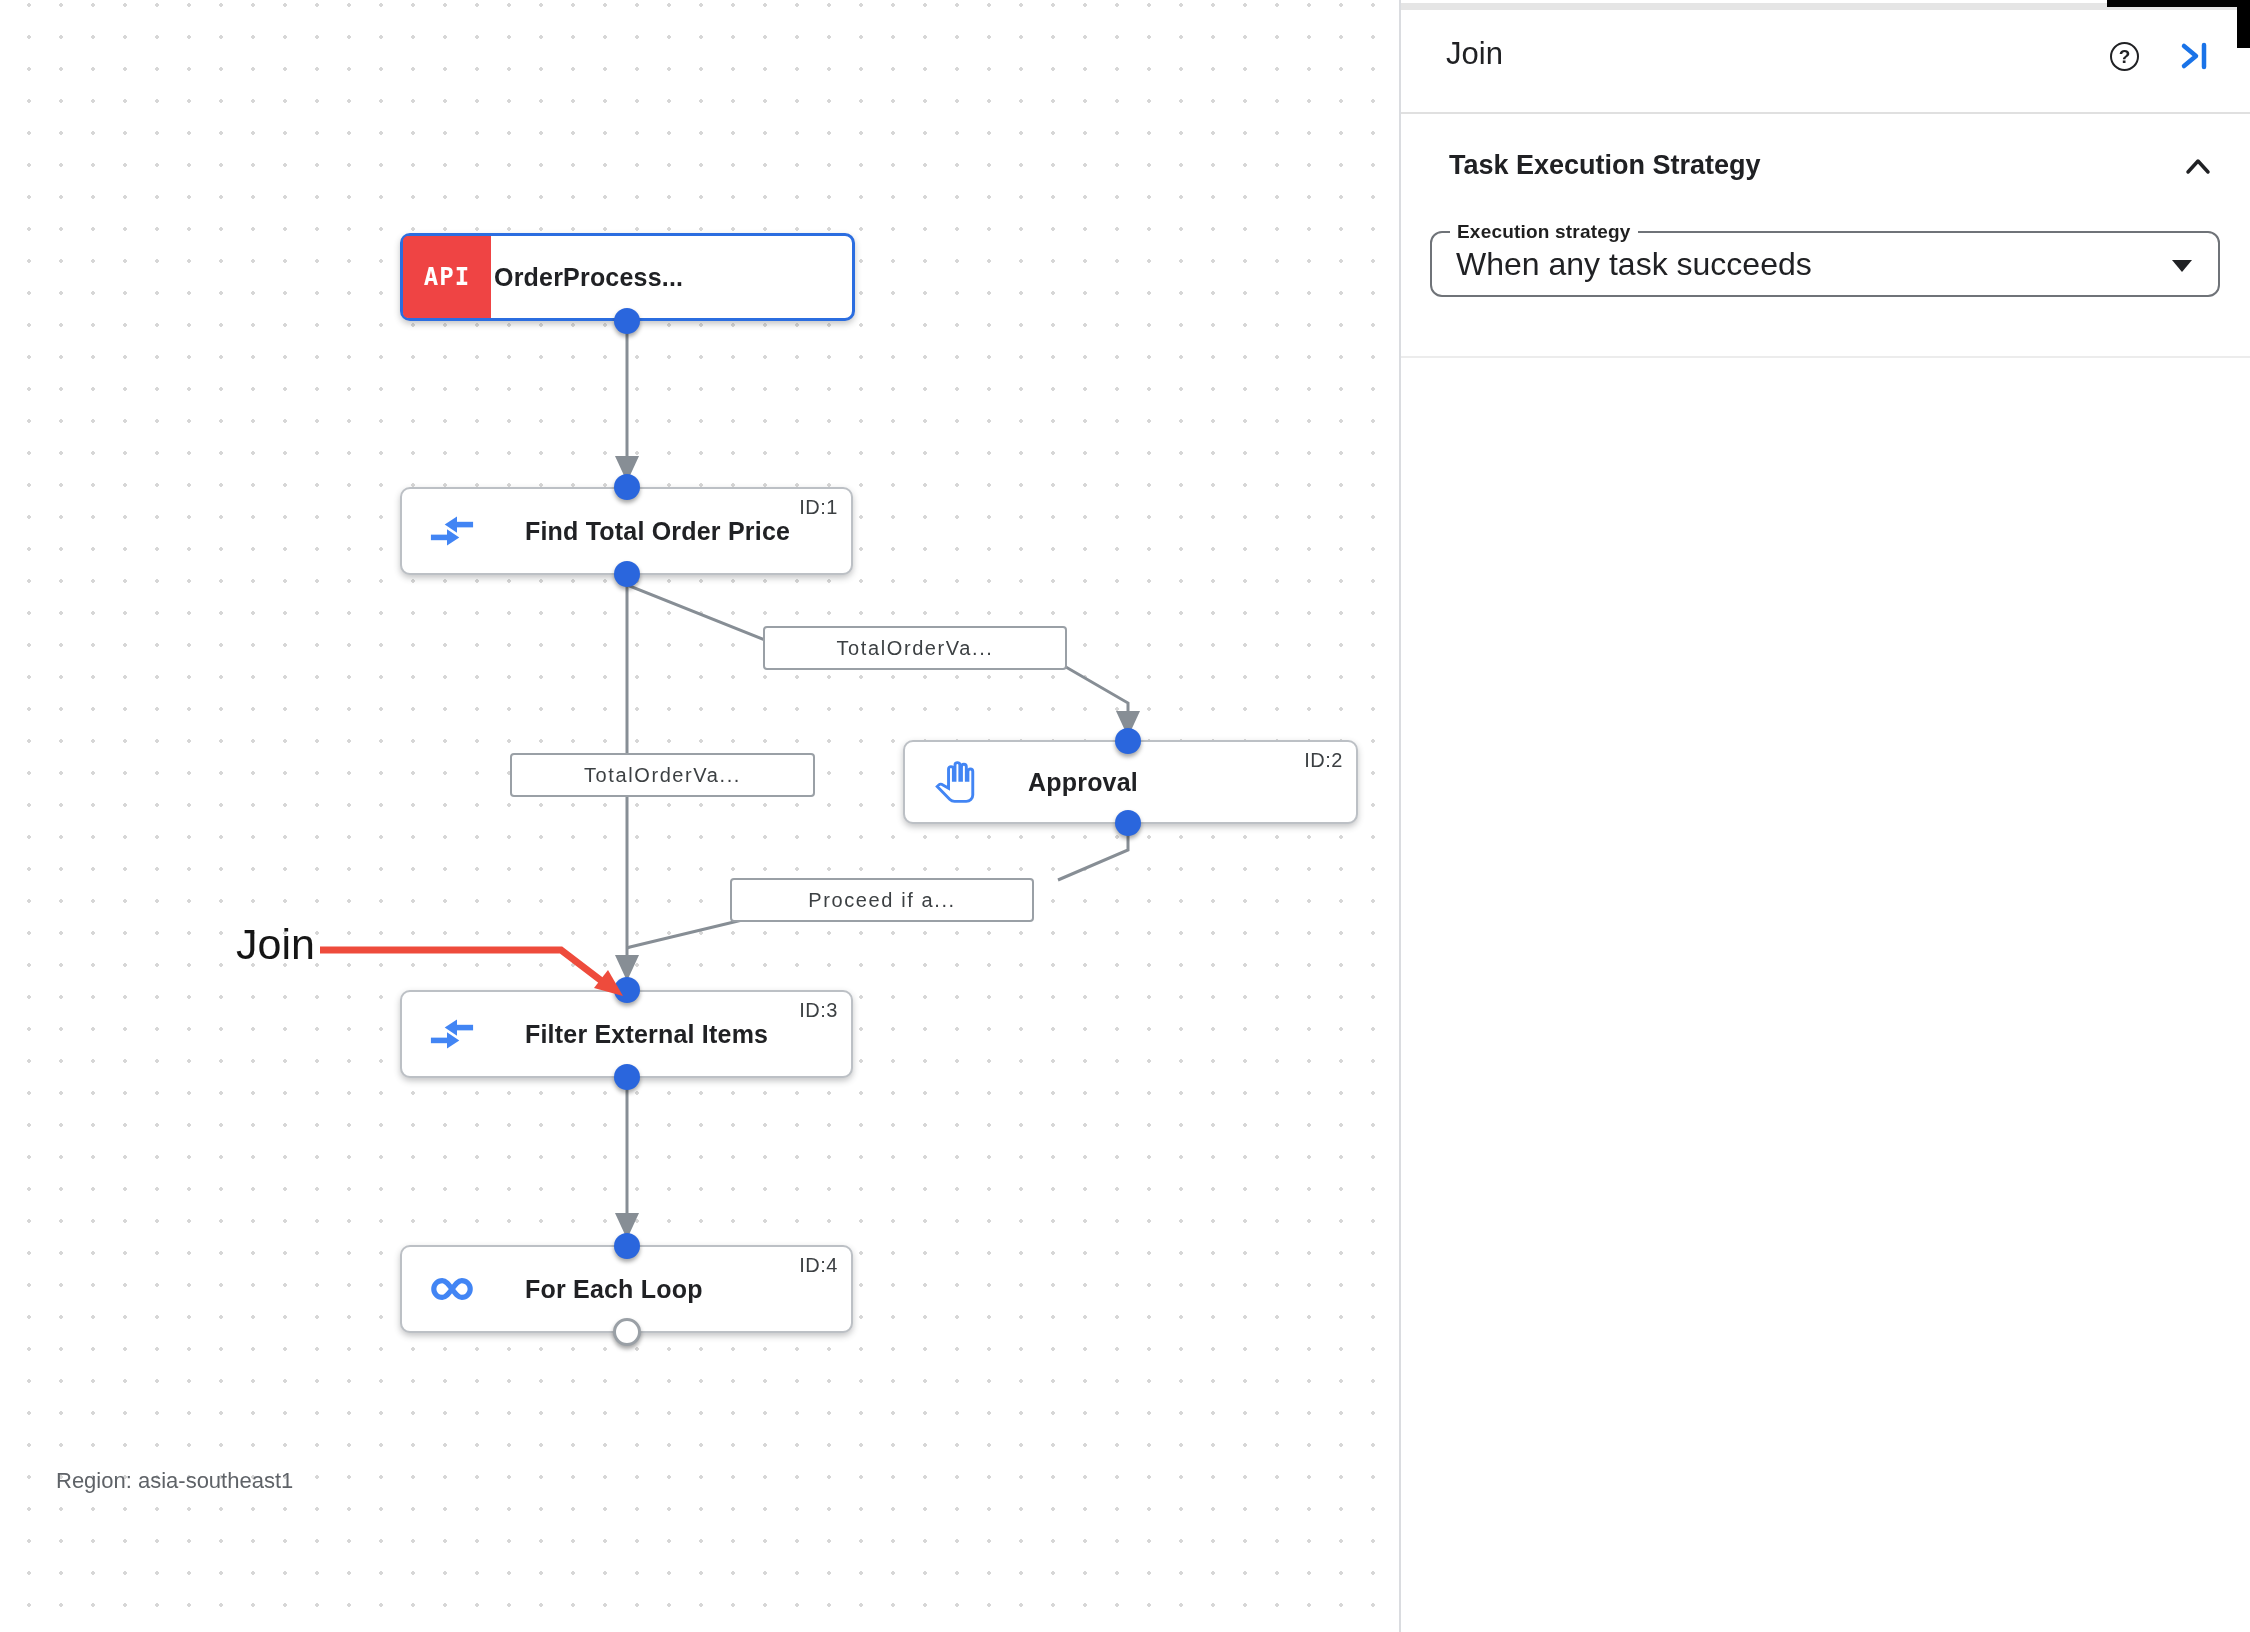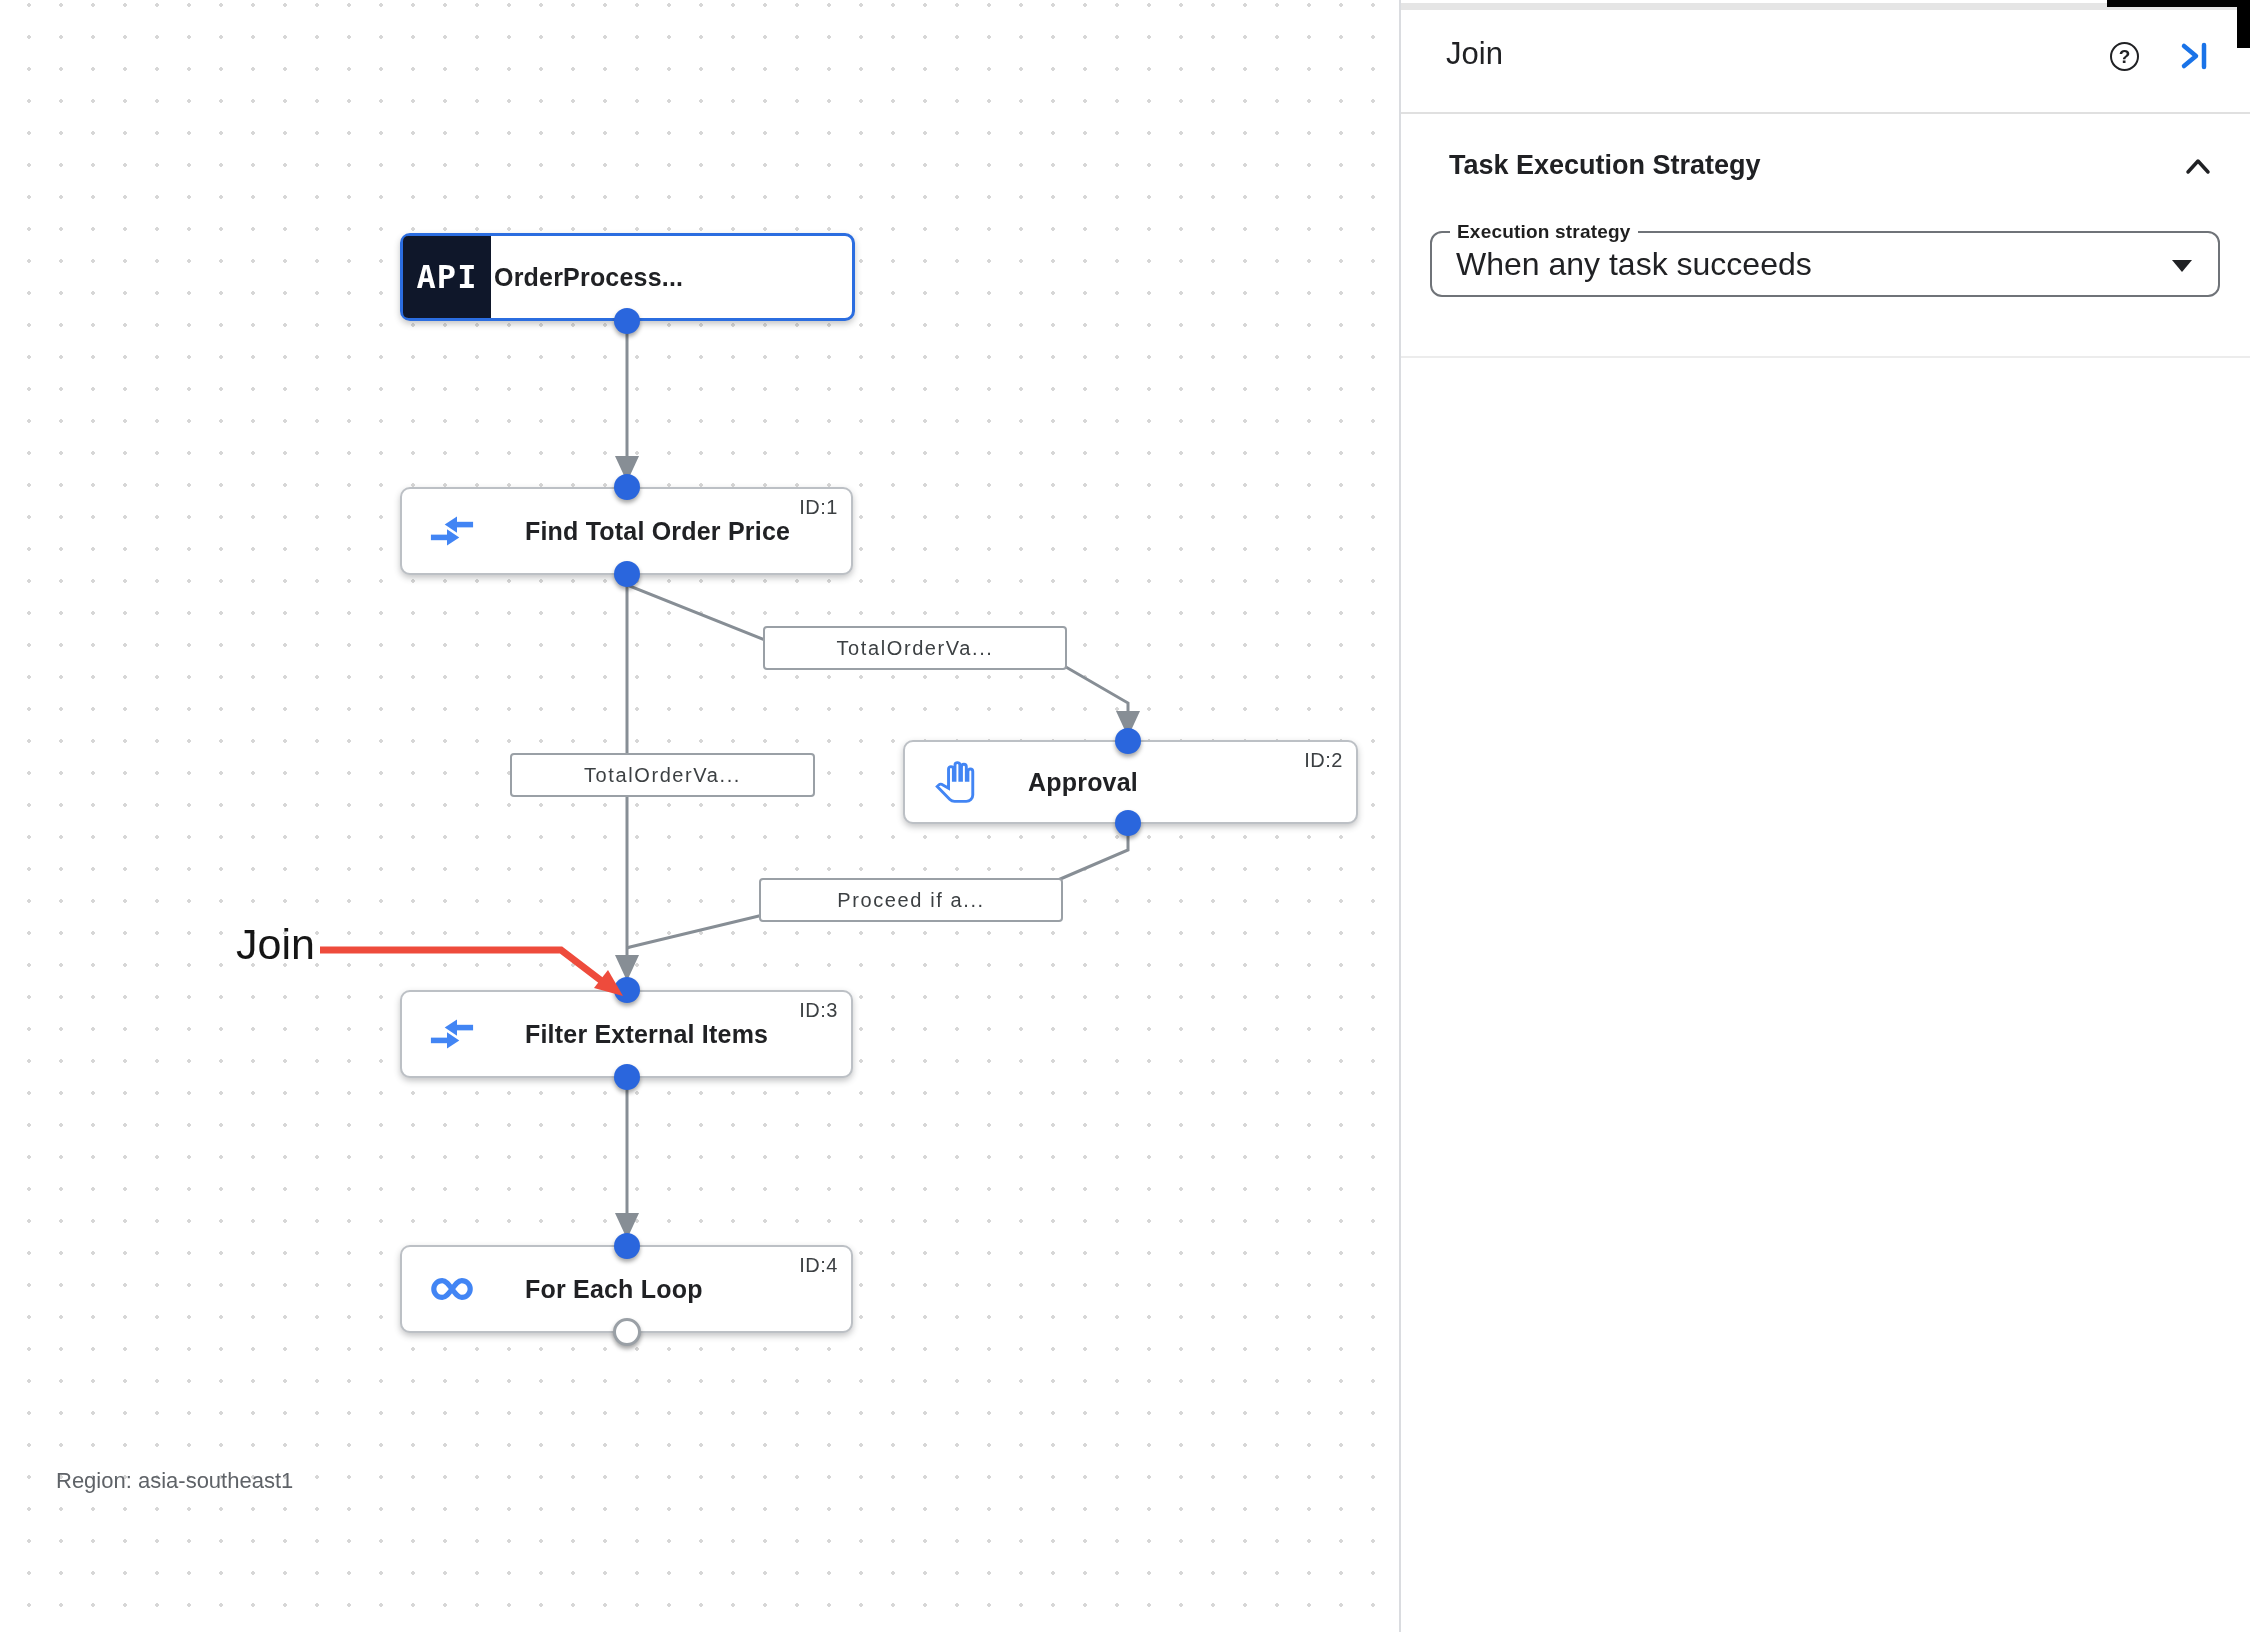--- a/index.html
+++ b/index.html
@@ -16,23 +16,23 @@
   .edges-svg{position:absolute;left:0;top:0;z-index:1;}
   .anno-svg{position:absolute;left:0;top:0;z-index:5;}
   
   .node{
     position:absolute;background:#fff;border:2px solid #bcc0c5;border-radius:10px;
     box-shadow:0 3px 6px rgba(60,64,67,.30);display:flex;align-items:center;
     box-sizing:border-box;z-index:2;
   }
   .node.trigger{border:3px solid #2b6de0;}
   .badge{
-    width:88px;align-self:stretch;background:#0f172a;color:#fff;
+    width:88px;align-self:stretch;background:#ef4444;color:#fff;
     display:flex;align-items:center;justify-content:center;
-    font-family:"DejaVu Sans Mono",monospace;font-weight:bold;font-size:32px;
+    font-family:"DejaVu Sans Mono",monospace;font-weight:bold;font-size:24px;
     letter-spacing:1px;border-radius:5px 0 0 5px;
   }
   .node-label{font-weight:bold;font-size:25px;color:#202124;letter-spacing:.2px;margin-left:50px;white-space:nowrap;}
   .trigger .node-label{margin-left:3px;}
   .node-icon{margin-left:27px;width:46px;height:46px;flex:0 0 auto;display:flex;align-items:center;justify-content:center;}
   .id-label{position:absolute;top:7px;right:13px;font-size:20px;color:#3c4043;letter-spacing:.5px;font-weight:normal;}
   
   .dot{position:absolute;width:26px;height:26px;border-radius:50%;background:#2a66dd;
        box-shadow:0 3px 4px rgba(0,0,0,.35);z-index:3;}
   .dot.open{background:#fff;border:3px solid #9aa0a6;width:22px;height:22px;}
@@ -156,21 +156,21 @@
     <div class="node-label">For Each Loop</div>
     <div class="id-label">ID:4</div>
   </div>
 
   <div class="edge-label" style="left:763px;top:626px;width:304px;height:44px;">
     <span>TotalOrderVa...</span>
   </div>
   <div class="edge-label" style="left:510px;top:753px;width:305px;height:44px;">
     <span>TotalOrderVa...</span>
   </div>
-  <div class="edge-label" style="left:759px;top:878px;width:304px;height:44px;">
+  <div class="edge-label" style="left:730px;top:878px;width:304px;height:44px;">
     <span>Proceed if a...</span>
   </div>
 
   <div class="dot" style="left:614px;top:308px;"></div>
   <div class="dot" style="left:614px;top:474px;"></div>
   <div class="dot" style="left:614px;top:561px;"></div>
   <div class="dot" style="left:1115px;top:728px;"></div>
   <div class="dot" style="left:1115px;top:810px;"></div>
   <div class="dot" style="left:614px;top:977px;"></div>
   <div class="dot" style="left:614px;top:1064px;"></div>

